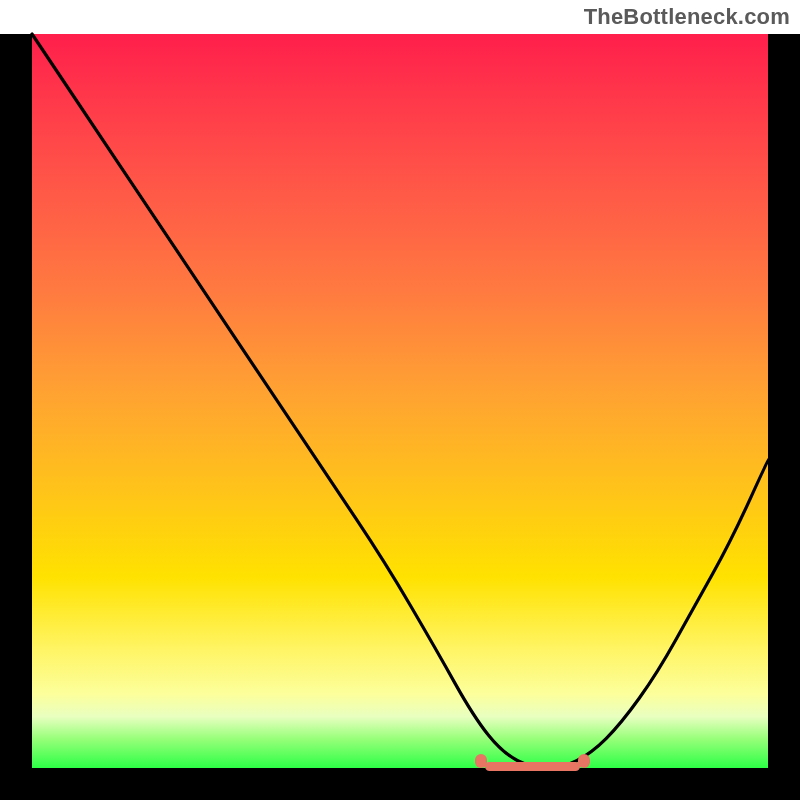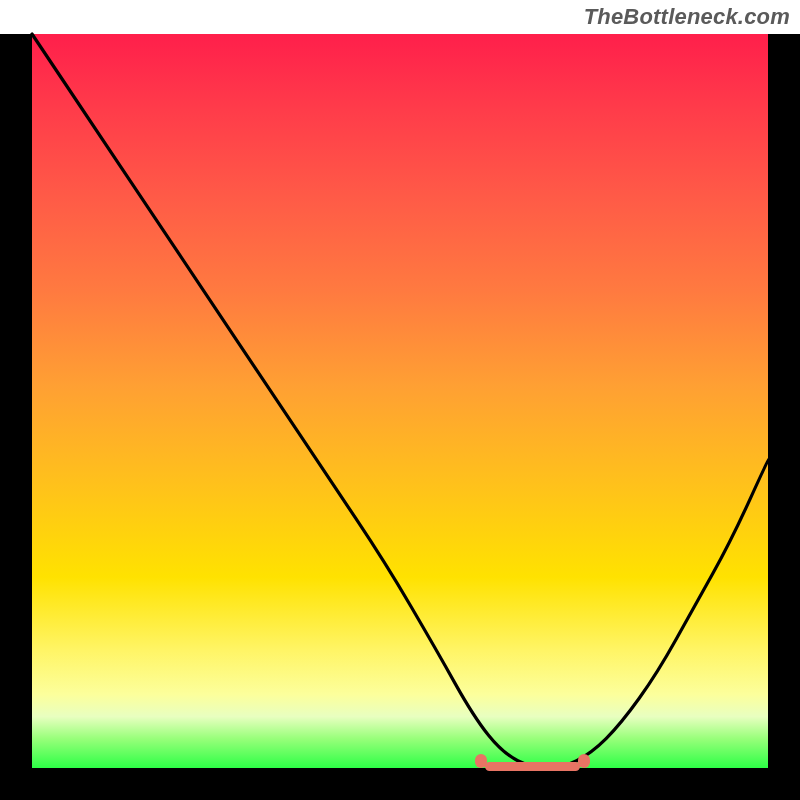--- a/index.html
+++ b/index.html
@@ -8,21 +8,20 @@
     background: #ffffff;
     width: 800px;
     height: 800px;
     overflow: hidden;
     font-family: Arial, Helvetica, sans-serif;
   }
   .stage {
     position: relative;
     width: 800px;
     height: 800px;
-    font-style: italic;
   }
   .watermark {
     position: absolute;
     top: 4px;
     right: 10px;
     font-size: 22px;
     font-weight: bold;
     color: #5a5a5a;
     letter-spacing: 0.2px;
   }

